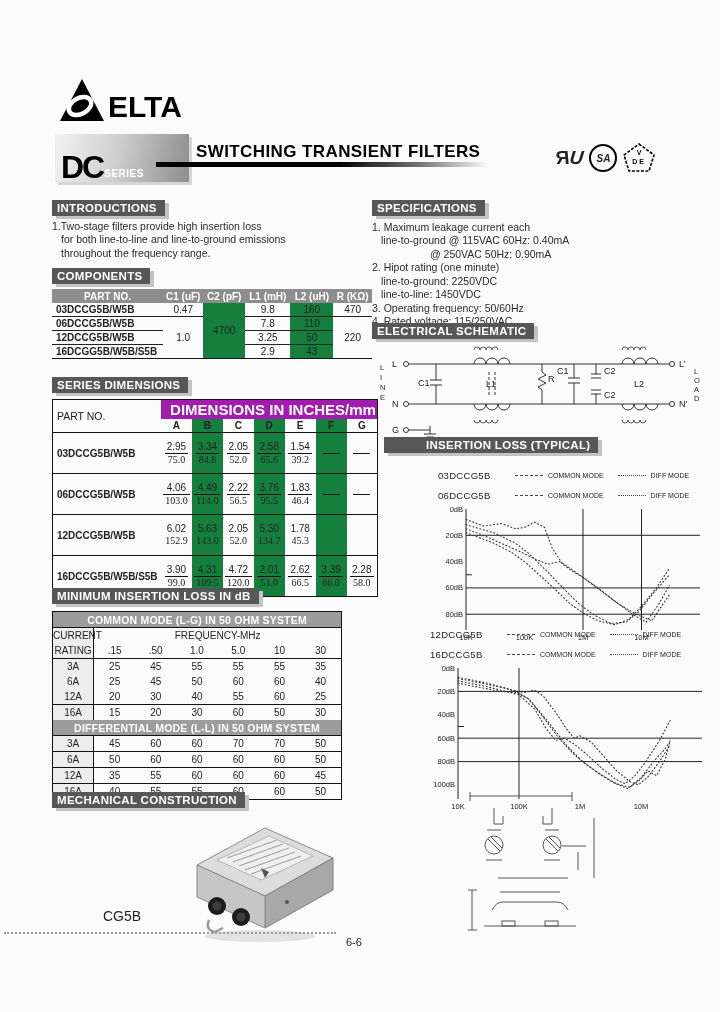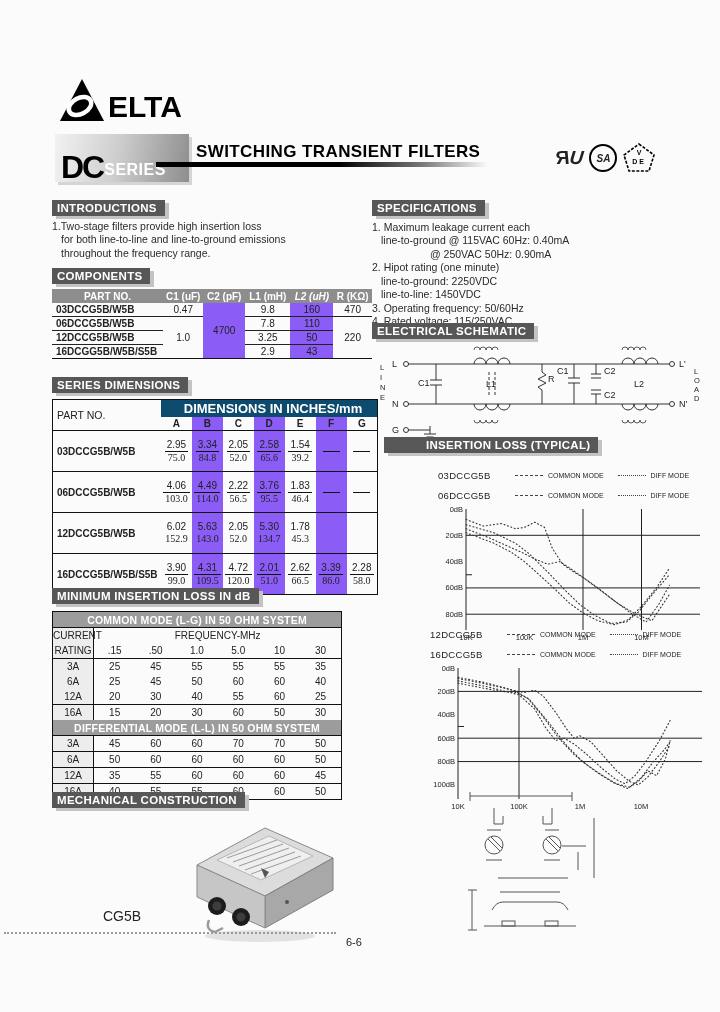--- a/index.html
+++ b/index.html
@@ -11,41 +11,41 @@
             box-shadow:4px 3px 0 #c3c3c3;white-space:nowrap;}
   .body-text{font-size:10.5px;line-height:1.28;color:#2a2a2a;}
   .body-text .i1{padding-left:9px;}
   .body-text .i2{padding-left:58px;}
 
   
   .logo-text{font-weight:900;font-size:30px;letter-spacing:0;color:#000;}
   .badge{width:128px;height:36px;background:linear-gradient(100deg,#f2f2f2 0%,#cfcfcf 45%,#8e8e8e 100%);
          box-shadow:3px 3px 0 #d5d5d5;display:flex;align-items:flex-end;padding:12px 0 0 6px;}
   .badge .dc{font-weight:900;font-size:32px;line-height:.95;color:#000;letter-spacing:-2px;}
-  .badge .series{font-weight:bold;font-size:16px;color:#fff;letter-spacing:.5px;margin:0 0 3px 1px;}
+  .badge .series{font-weight:bold;font-size:10px;color:#fff;letter-spacing:.5px;margin:0 0 3px 1px;}
   .main-title{font-weight:900;font-size:17px;letter-spacing:.4px;color:#000;white-space:nowrap;}
   .title-rule{height:5px;background:linear-gradient(90deg,#000 0%,#000 55%,#777 80%,rgba(200,200,200,0) 100%);}
   .certs{display:flex;align-items:center;gap:6px;}
   .ul-mark{font-weight:900;font-style:italic;font-size:19px;transform:skewX(-6deg);}
   .ul-mark .flip{display:inline-block;transform:scaleX(-1);}
   .csa-mark{width:24px;height:24px;border:2.5px solid #000;border-radius:50%;display:flex;
             align-items:center;justify-content:center;font-weight:900;font-size:10px;font-style:italic;}
 
   
   table{border-collapse:collapse;}
   .comp{font-size:10px;width:320px;border-bottom:1.5px solid #111;}
   .comp th{background:#8d8d8d;color:#fff;font-weight:bold;padding:1.5px 2px;font-size:10px;white-space:nowrap;}
   .comp td{text-align:center;padding:1px 2px;border-bottom:1px solid #222;}
   .comp td.part{text-align:left;font-weight:bold;padding-left:4px;white-space:nowrap;}
-  .shade{background:#8b5cf6;}
+  .shade{background:#15803d;}
 
   .dims{font-size:10px;width:326px;border:1.5px solid #111;table-layout:fixed;}
   .dims th,.dims td{text-align:center;vertical-align:middle;padding:1px 0;}
   .dims .part-h{font-size:10.5px;text-align:left;padding-left:4px;font-weight:normal;}
-  .dims .dimbar{background:#0c4a6e;color:#fff;font-weight:bold;font-size:13px;padding-left:8px;}
+  .dims .dimbar{background:#a21caf;color:#fff;font-weight:bold;font-size:15px;padding-left:8px;}
   .dims td.part{text-align:left;font-weight:bold;padding-left:4px;font-size:10px;white-space:nowrap;}
   .dims tr.body-row td{border-top:1.5px solid #111;height:38px;}
   .frac{display:inline-block;text-align:center;line-height:1.2;}
   .frac .n{display:block;border-bottom:1px solid #111;padding:0 2px;}
   .frac.nofrac .n{border-bottom:none;}
   .frac .d{display:block;padding:0 2px;font-family:Liberation Serif, serif;}
   .dash-mark{display:inline-block;width:17px;border-top:1px solid #111;vertical-align:middle;}
 
   .mil{font-size:10px;width:290px;border:1.5px solid #111;table-layout:fixed;}
   .mil td{text-align:center;padding:1px 0;height:13px;}
@@ -105,21 +105,21 @@
   </div>
 
   <div class="abs sec-head" style="left:52px;top:268px;">COMPONENTS</div>
   <table class="abs comp" style="left:52px;top:289px;">
     <tbody>
         <tr>
       <th style="width:112px;">PART  NO.</th>
       <th style="width:38px;">C1 (uF)</th>
       <th style="width:42px;">C2 (pF)</th>
       <th style="width:46px;">L1 (mH)</th>
-      <th style="width:44px;font-style:italic;">L2 (uH)</th>
+      <th style="width:44px;">L2 (uH)</th>
       <th style="width:38px;">R (KΩ)</th>
     </tr>
     <tr>
       <td class="part">03DCCG5B/W5B</td>
       <td>0.47</td>
       <td class="shade" rowspan="4" style="border-bottom:none;">4700</td>
       <td>9.8</td>
       <td class="shade">160</td>
       <td>470</td>
     </tr>

